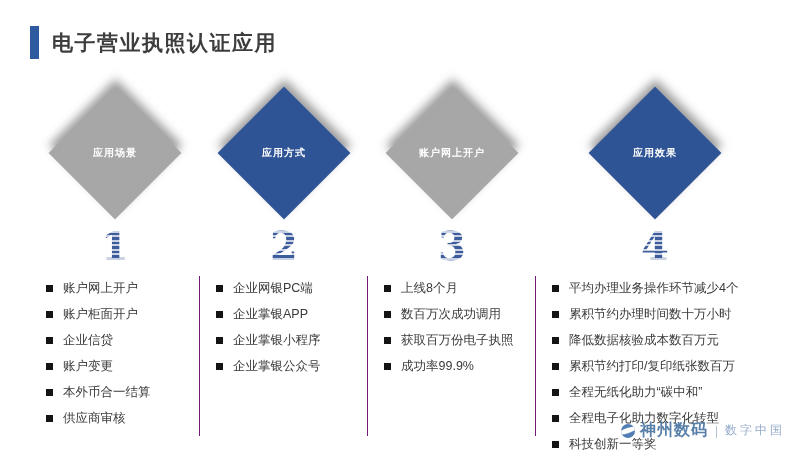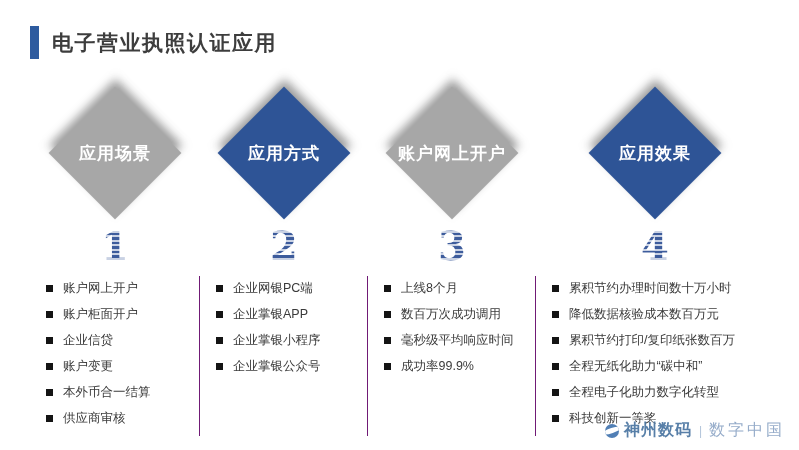--- a/index.html
+++ b/index.html
@@ -19,21 +19,21 @@
   .col-a { width:170px; } .col-b { width:168px; } .col-c { width:168px; } .col-d { width:238px; }
 
   .diamond-box { position:relative; width:150px; height:138px; }
   .diamond {
     position:absolute; left:28px; top:22px; width:94px; height:94px;
     transform:rotate(45deg);
     filter:drop-shadow(-5px -6px 5px rgba(55,55,55,0.5));
   }
   .diamond-label {
     position:absolute; inset:0; display:flex; align-items:center; justify-content:center;
-    color:#ffffff; font-size:17px; font-weight:bold; letter-spacing:1px; z-index:2;
+    color:#ffffff; font-size:10px; font-weight:bold; letter-spacing:1px; z-index:2;
   }
 
   .num {
     margin-top:2px; height:44px; line-height:44px;
     font-family:"DejaVu Serif","Liberation Serif",serif;
     font-size:40px; font-weight:bold; color:#3d5c9c;
   }
   @supports ((-webkit-background-clip:text) or (background-clip:text)) {
     .num {
       background:repeating-linear-gradient(180deg,#3d5c9c 0 2.5px,rgba(61,92,156,0.28) 2.5px 4.5px);
@@ -49,21 +49,21 @@
   ul.items { list-style:none; margin:0; padding:0; }
   .items li { display:flex; align-items:center; font-size:12.5px; color:#3a3a3a; margin-bottom:9px; white-space:nowrap; }
   .items .sq { width:7px; height:7px; background:#141414; margin-right:10px; flex:none; }
 
   
   .footer { position:absolute; right:14px; bottom:9px; display:flex; align-items:center; opacity:0.9; }
   .globe-icon { position:relative; width:14px; height:14px; border-radius:50%; background:#3f72ad; overflow:hidden; margin-right:5px; flex:none; }
   .globe-icon::after { content:""; position:absolute; left:-4px; top:4px; width:22px; height:5px; background:#ffffff; border-radius:50%; transform:rotate(-18deg); }
   .logo-text { font-size:16px; font-weight:bold; color:#46729f; letter-spacing:1px; }
   .pipe { color:#a8bdd6; margin:0 7px; font-size:12px; }
-  .tagline { font-size:16px; color:#8aa3c4; letter-spacing:3px;font-family:Liberation Mono, monospace; }
+  .tagline { font-size:12px; color:#8aa3c4; letter-spacing:3px;font-family:Liberation Mono, monospace; }
 </style>
 </head>
 <body>
 
 <div class="slide">
 
   <div class="header">
     <div class="accent-bar" style="background: rgb(46, 91, 159);"></div>
     <div class="page-title">电子营业执照认证应用</div>
   </div>
@@ -145,38 +145,42 @@
             <li>
               <span class="sq"></span>
               <span>上线8个月</span>
             </li>
             <li>
               <span class="sq"></span>
               <span>数百万次成功调用</span>
             </li>
             <li>
               <span class="sq"></span>
-              <span>毫秒级平均响应时间</span>
+              <span>获取百万份电子执照</span>
             </li>
             <li>
               <span class="sq"></span>
               <span>成功率99.9%</span>
             </li>
           </ul>
       </div>
     </div>
 
     <div class="col col-d">
       <div class="diamond-box">
         <div class="diamond" style="background: rgb(46, 84, 150);"></div>
         <div class="diamond-label">应用效果</div>
       </div>
       <div class="num">4</div>
       <div class="list-wrap">
         <ul class="items">
+            <li>
+              <span class="sq"></span>
+              <span>平均办理业务操作环节减少4个</span>
+            </li>
             <li>
               <span class="sq"></span>
               <span>累积节约办理时间数十万小时</span>
             </li>
             <li>
               <span class="sq"></span>
               <span>降低数据核验成本数百万元</span>
             </li>
             <li>
               <span class="sq"></span>

